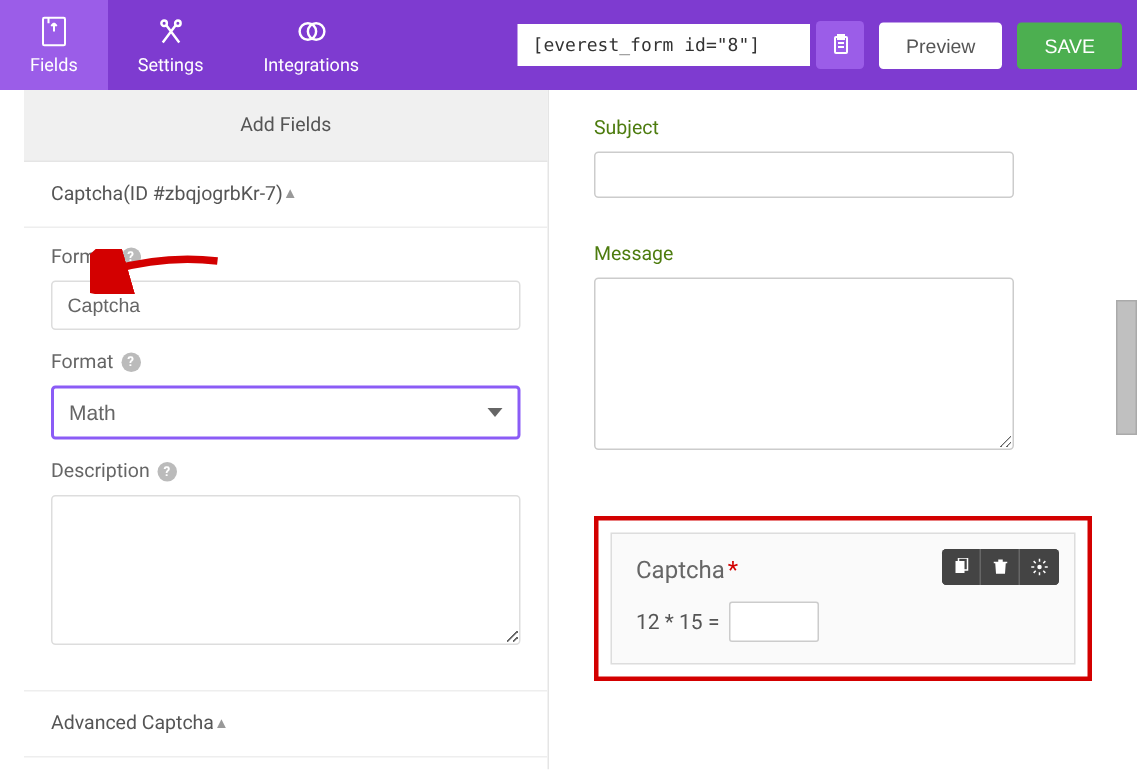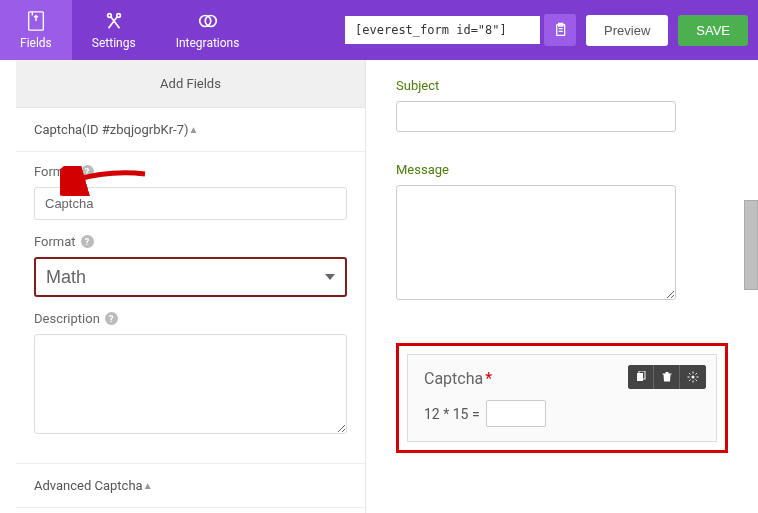--- a/index.html
+++ b/index.html
@@ -26,21 +26,21 @@
     .tab-highlight { border: 3px solid #d30000; }
     
     .sidebar-content { padding: 0; overflow-y: auto; flex: 1; }
     .section-header { display: flex; align-items: center; padding: 14px 18px; cursor: pointer; color: #555; font-size: 13px; border-bottom: 1px solid #eee; }
     .section-header .caret { color: #999; font-size: 10px; }
     .section-body { padding: 12px 18px; border-bottom: 1px solid #eee; }
     
     .field-label { display: flex; align-items: center; color: #666; font-size: 13px; margin-bottom: 8px; position: relative; }
     .help-icon { width: 13px; height: 13px; border-radius: 50%; background: #bbb; color: #fff; font-size: 9px; display: inline-flex; align-items: center; justify-content: center; margin-left: 5px; font-weight: bold; }
     .text-input { width: 100%; padding: 8px 10px; border: 1px solid #ddd; border-radius: 3px; font-size: 13px; color: #666; }
-    .select-input { width: 100%; padding: 8px 10px; border: 2px solid #7f1d1d; border-radius: 3px; font-size: 18px; color: #666; background: #fff; appearance: none; position: relative; }
+    .select-input { width: 100%; padding: 8px 10px; border: 2px solid #8b5cf6; border-radius: 3px; font-size: 14px; color: #666; background: #fff; appearance: none; position: relative; }
     .select-wrap { position: relative; }
     .select-wrap::after { content: ''; position: absolute; right: 12px; top: 50%; transform: translateY(-50%); width: 0; height: 0; border-left: 5px solid transparent; border-right: 5px solid transparent; border-top: 6px solid #666; pointer-events: none; }
     .textarea-input { width: 100%; padding: 8px 10px; border: 1px solid #ddd; border-radius: 3px; font-size: 13px; min-height: 100px; resize: both; }
     .form-row { margin-bottom: 14px; }
     
     .arrow-annotation { position: absolute; left: 60px; top: 166px; pointer-events: none; }
     
     .canvas { flex: 1; padding: 18px 30px; position: relative; overflow-y: auto; }
     .preview-field { margin-bottom: 30px; }
     .preview-label { font-size: 13px; color: #4d7c0f; margin-bottom: 8px; display: block; }

